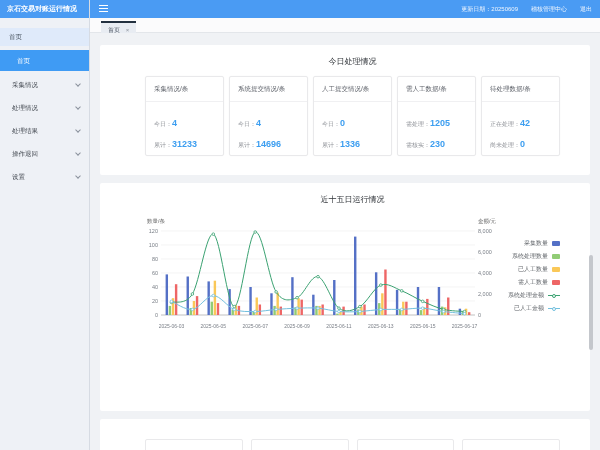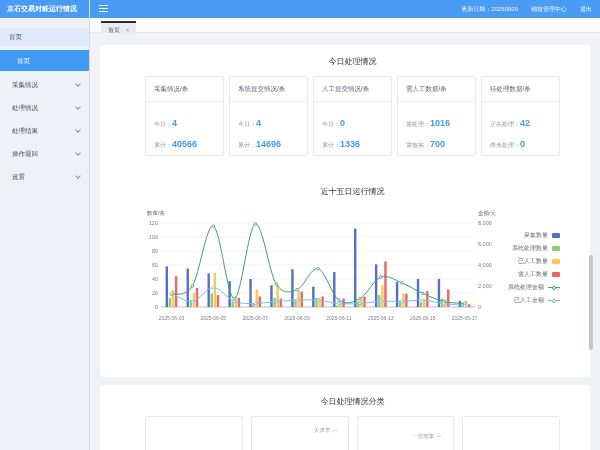--- a/index.html
+++ b/index.html
@@ -24,21 +24,21 @@
 
   
   .tabbar { position:absolute; left:90px; top:18px; width:510px; height:15px; background:#fbfbfc; border-bottom:1px solid #e3e6ea; }
   .tab { position:relative; display:inline-block; margin-left:11px; height:15px; line-height:14px; padding:0 7px; background:#e8ecf2; font-size:6px; color:#4a5360; border-top:2px solid #22303f; cursor:pointer; }
   .tab .close { margin-left:4px; color:#8d949d; font-size:6px; }
 
   
   .content { position:absolute; left:90px; top:33px; width:510px; height:417px; background:#f0f2f5; overflow:hidden; }
   .panel { background:#fff; margin:0 10px; padding:11px 30px 10px 45px; border-radius:2px; }
   .panel-1 { margin-top:12px; height:130px; }
-  .panel-2 { height:202px; }
+  .panel-2 { margin-top:8px; height:228px; }
   .panel-3 { margin-top:8px; height:140px; }
   .sec-title { font-size:8px; font-weight:normal; color:#2f3338;text-align:center; }
 
   
   .stat-cards { display:flex; gap:5px; margin-top:9px; }
   .stat-card { flex:1; height:80px; background:#fff; border:1px solid #e9e9eb; border-radius:2px; box-shadow:0 0 2px rgba(0,0,0,0.03); }
   .stat-card .sc-title { font-size:6.5px; color:#5a5e66; padding:8px 8px 7px; border-bottom:1px solid #f0f0f2; }
   .stat-card .sc-body { padding:10px 8px 0; }
   .stat-card .sc-row { margin-bottom:3px; }
   .stat-card .sc-label { font-size:6px; color:#909399; }
@@ -105,42 +105,42 @@
 
   <main class="content">
 
     <section class="panel panel-1">
       <div class="sec-title">今日处理情况</div>
       <div class="stat-cards" id="stat-cards">
           <div class="stat-card">
             <div class="sc-title">采集情况/条</div>
             <div class="sc-body">
               <div class="sc-row"><span class="sc-label">今日：</span><span class="sc-value">4</span></div>
-              <div class="sc-row"><span class="sc-label">累计：</span><span class="sc-value">40566</span></div>
+              <div class="sc-row"><span class="sc-label">累计：</span><span class="sc-value">31233</span></div>
             </div>
           </div>
           <div class="stat-card">
             <div class="sc-title">系统提交情况/条</div>
             <div class="sc-body">
               <div class="sc-row"><span class="sc-label">今日：</span><span class="sc-value">4</span></div>
               <div class="sc-row"><span class="sc-label">累计：</span><span class="sc-value">14696</span></div>
             </div>
           </div>
           <div class="stat-card">
             <div class="sc-title">人工提交情况/条</div>
             <div class="sc-body">
               <div class="sc-row"><span class="sc-label">今日：</span><span class="sc-value">0</span></div>
               <div class="sc-row"><span class="sc-label">累计：</span><span class="sc-value">1336</span></div>
             </div>
           </div>
           <div class="stat-card">
             <div class="sc-title">需人工数据/条</div>
             <div class="sc-body">
-              <div class="sc-row"><span class="sc-label">需处理：</span><span class="sc-value">1016</span></div>
-              <div class="sc-row"><span class="sc-label">需核实：</span><span class="sc-value">700</span></div>
+              <div class="sc-row"><span class="sc-label">需处理：</span><span class="sc-value">1205</span></div>
+              <div class="sc-row"><span class="sc-label">需核实：</span><span class="sc-value">230</span></div>
             </div>
           </div>
           <div class="stat-card">
             <div class="sc-title">待处理数据/条</div>
             <div class="sc-body">
               <div class="sc-row"><span class="sc-label">正在处理：</span><span class="sc-value">42</span></div>
               <div class="sc-row"><span class="sc-label">尚未处理：</span><span class="sc-value">0</span></div>
             </div>
           </div>
         </div>
@@ -301,21 +301,20 @@
               <span class="lg-line" style="color: rgb(115, 192, 222);">
                 <i class="ll"></i>
                 <i class="lc"></i>
               </span>
             </div>
           </div>
       </div>
     </section>
 
     <section class="panel panel-3">
-      <div class="sec-title">今日处理情况分类</div>
       <div class="pie-cards" id="pie-cards">
           <div class="pie-card"></div>
           <div class="pie-card">
             <span class="pie-label" style="right: 10px; top: 10px;">天津市 —</span>
           </div>
           <div class="pie-card">
             <span class="pie-label" style="right: 12px; top: 16px;">一型现车 —</span>
           </div>
           <div class="pie-card"></div>
         </div>

